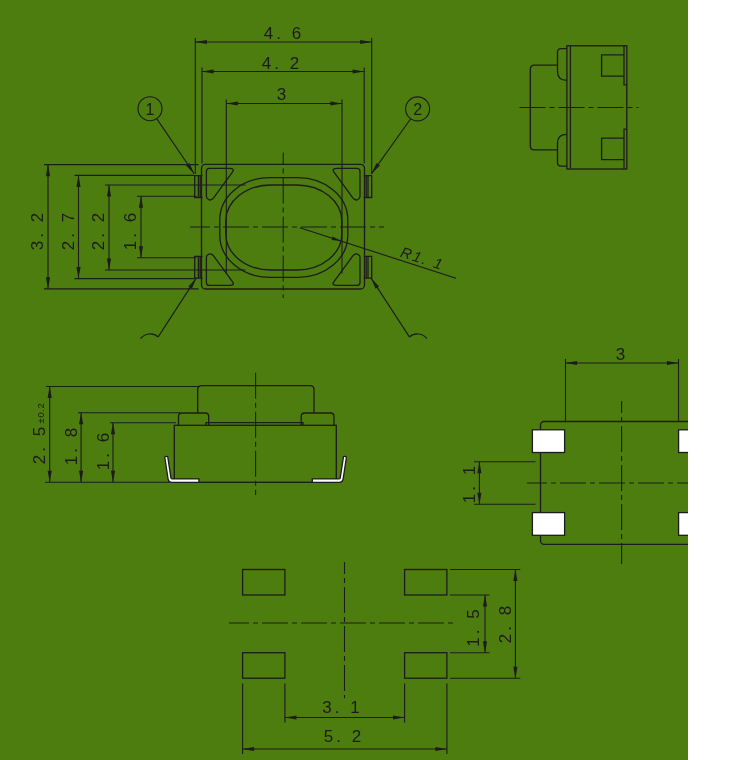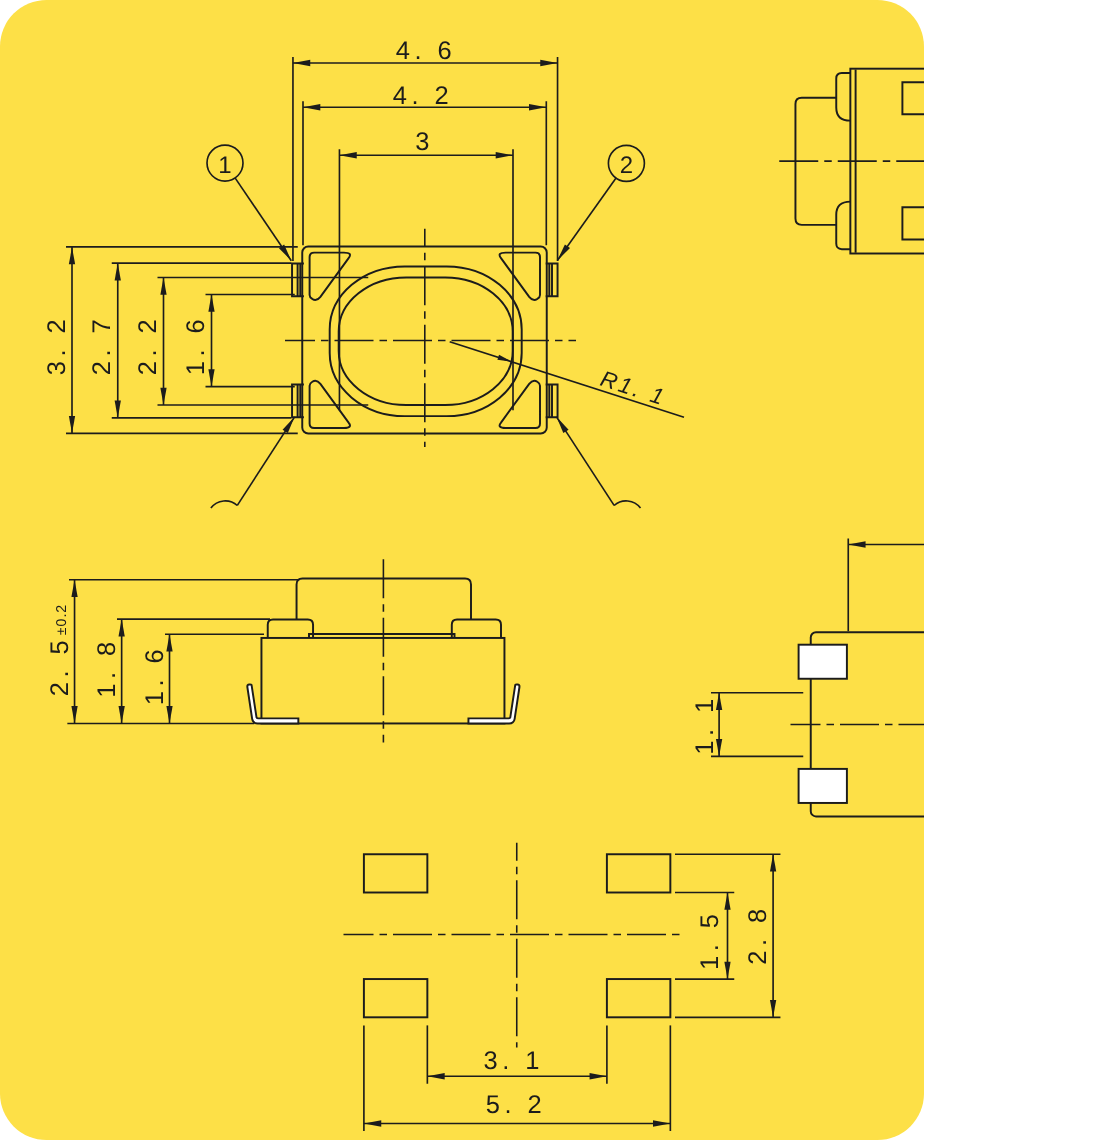--- a/index.html
+++ b/index.html
@@ -1,16 +1,16 @@
 <!DOCTYPE html>
 <html><head>
 <meta charset="utf-8">
 <style>
   html,body{margin:0;padding:0;background:#fff;}
-  #page{width:616px;height:760px;position:relative;background:#fde047;overflow:hidden;border-radius:31px;}
+  #page{width:688px;height:760px;position:relative;background:#4d7c0f;overflow:hidden;}
   .o{fill:none;stroke:#1c1c1c;stroke-width:1.3;}
   .ow{fill:#fff;stroke:#1c1c1c;stroke-width:1.3;}
   .d{fill:none;stroke:#1c1c1c;stroke-width:1.1;}
   .c{fill:none;stroke:#1c1c1c;stroke-width:1.05;stroke-dasharray:26 4 5 4;}
   text{font-family:"Liberation Sans",sans-serif;fill:#1c1c1c;font-size:17px;letter-spacing:3px;text-anchor:middle;}
   .s{font-size:9.5px;letter-spacing:0.6px;}
   .it{font-style:italic;font-size:15px;letter-spacing:1.8px;}
   .n{font-size:16px;letter-spacing:0;}
 </style>
 </head>

